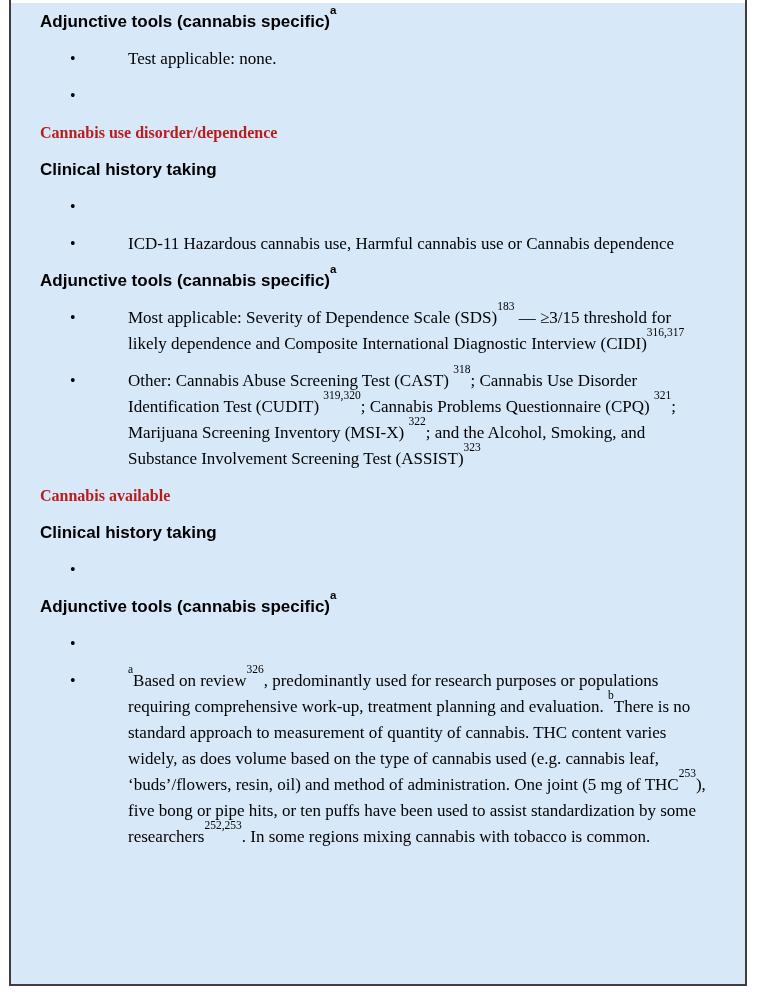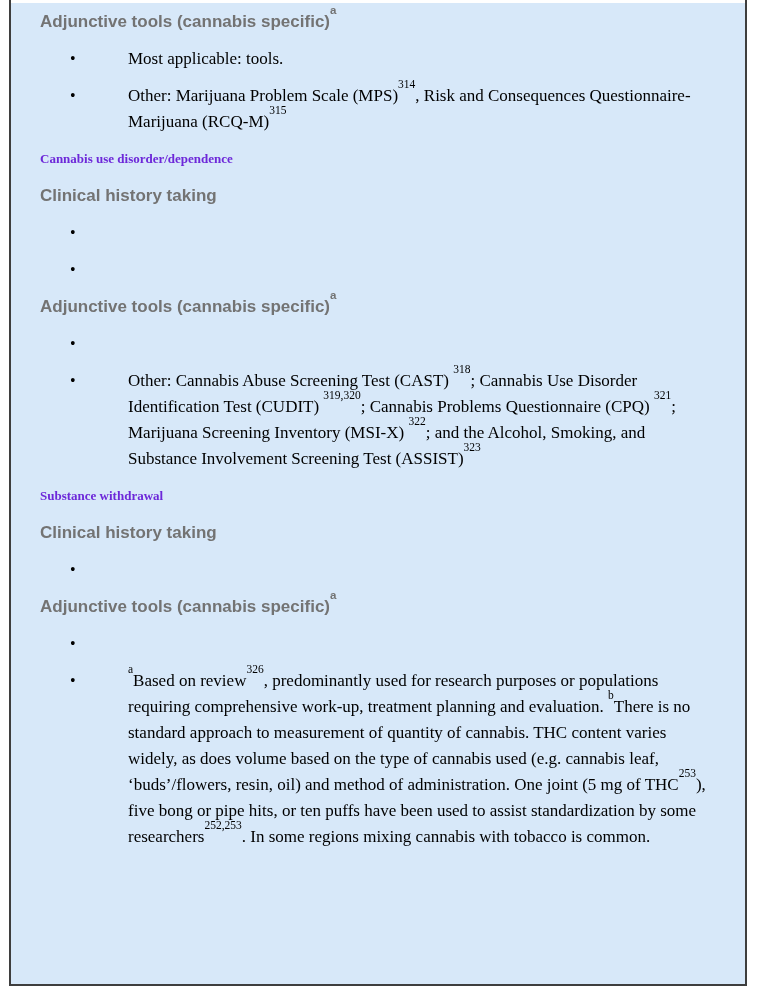--- a/index.html
+++ b/index.html
@@ -37,29 +37,29 @@
     left: 0;
     right: 0;
     height: 3px;
     background: #ffffff;
   }
   .h-sans {
     font-family: "Liberation Sans", sans-serif;
     font-weight: bold;
     font-size: 17px;
     line-height: 26px;
-    color: #737373;
+    color: #000000;
     margin: 3px 0 11px 0;
   }
   .h-serif {
     font-family: "Liberation Serif", serif;
     font-weight: bold;
-    font-size: 13px;
+    font-size: 16px;
     line-height: 26px;
-    color: #6d28d9;
+    color: #b91c1c;
     margin: 3px 0 11px 0;
   }
   .bullet-row {
     display: flex;
     align-items: flex-start;
     font-family: "Liberation Serif", serif;
     font-size: 17px;
     line-height: 26px;
     color: #000000;
     margin: 0 0 11px 0;
@@ -81,43 +81,44 @@
 </style>
 </head>
 <body>
 
 <div class="stage">
   <div class="table-box">
     <div id="doc-content">
         <div class="h-sans">Adjunctive tools (cannabis specific)<sup class="ref">a</sup></div>
         <div class="bullet-row">
           <span class="bullet-dot">•</span>
-          <span class="bullet-text">Most applicable: tools.</span>
+          <span class="bullet-text">Test applicable: none.</span>
         </div>
         <div class="bullet-row">
           <span class="bullet-dot">•</span>
-          <span class="bullet-text">Other: Marijuana Problem Scale (MPS)<sup class="ref">314</sup>, Risk and Consequences Questionnaire-Marijuana (RCQ-M)<sup class="ref">315</sup></span>
         </div>
         <div class="h-serif">Cannabis use disorder/dependence</div>
         <div class="h-sans">Clinical history taking</div>
         <div class="bullet-row">
           <span class="bullet-dot">•</span>
         </div>
         <div class="bullet-row">
           <span class="bullet-dot">•</span>
+          <span class="bullet-text">ICD-11 Hazardous cannabis use, Harmful cannabis use or Cannabis dependence</span>
         </div>
         <div class="h-sans">Adjunctive tools (cannabis specific)<sup class="ref">a</sup></div>
         <div class="bullet-row">
           <span class="bullet-dot">•</span>
+          <span class="bullet-text">Most applicable: Severity of Dependence Scale (SDS)<sup class="ref">183</sup> — ≥3/15 threshold for likely dependence and Composite International Diagnostic Interview (CIDI)<sup class="ref">316,317</sup></span>
         </div>
         <div class="bullet-row">
           <span class="bullet-dot">•</span>
           <span class="bullet-text">Other: Cannabis Abuse Screening Test (CAST) <sup class="ref">318</sup>; Cannabis Use Disorder Identification Test (CUDIT) <sup class="ref">319,320</sup>; Cannabis Problems Questionnaire (CPQ) <sup class="ref">321</sup>; Marijuana Screening Inventory (MSI-X) <sup class="ref">322</sup>; and the Alcohol, Smoking, and Substance Involvement Screening Test (ASSIST)<sup class="ref">323</sup></span>
         </div>
-        <div class="h-serif">Substance withdrawal</div>
+        <div class="h-serif">Cannabis available</div>
         <div class="h-sans">Clinical history taking</div>
         <div class="bullet-row">
           <span class="bullet-dot">•</span>
         </div>
         <div class="h-sans">Adjunctive tools (cannabis specific)<sup class="ref">a</sup></div>
         <div class="bullet-row">
           <span class="bullet-dot">•</span>
         </div>
         <div class="bullet-row">
           <span class="bullet-dot">•</span>

